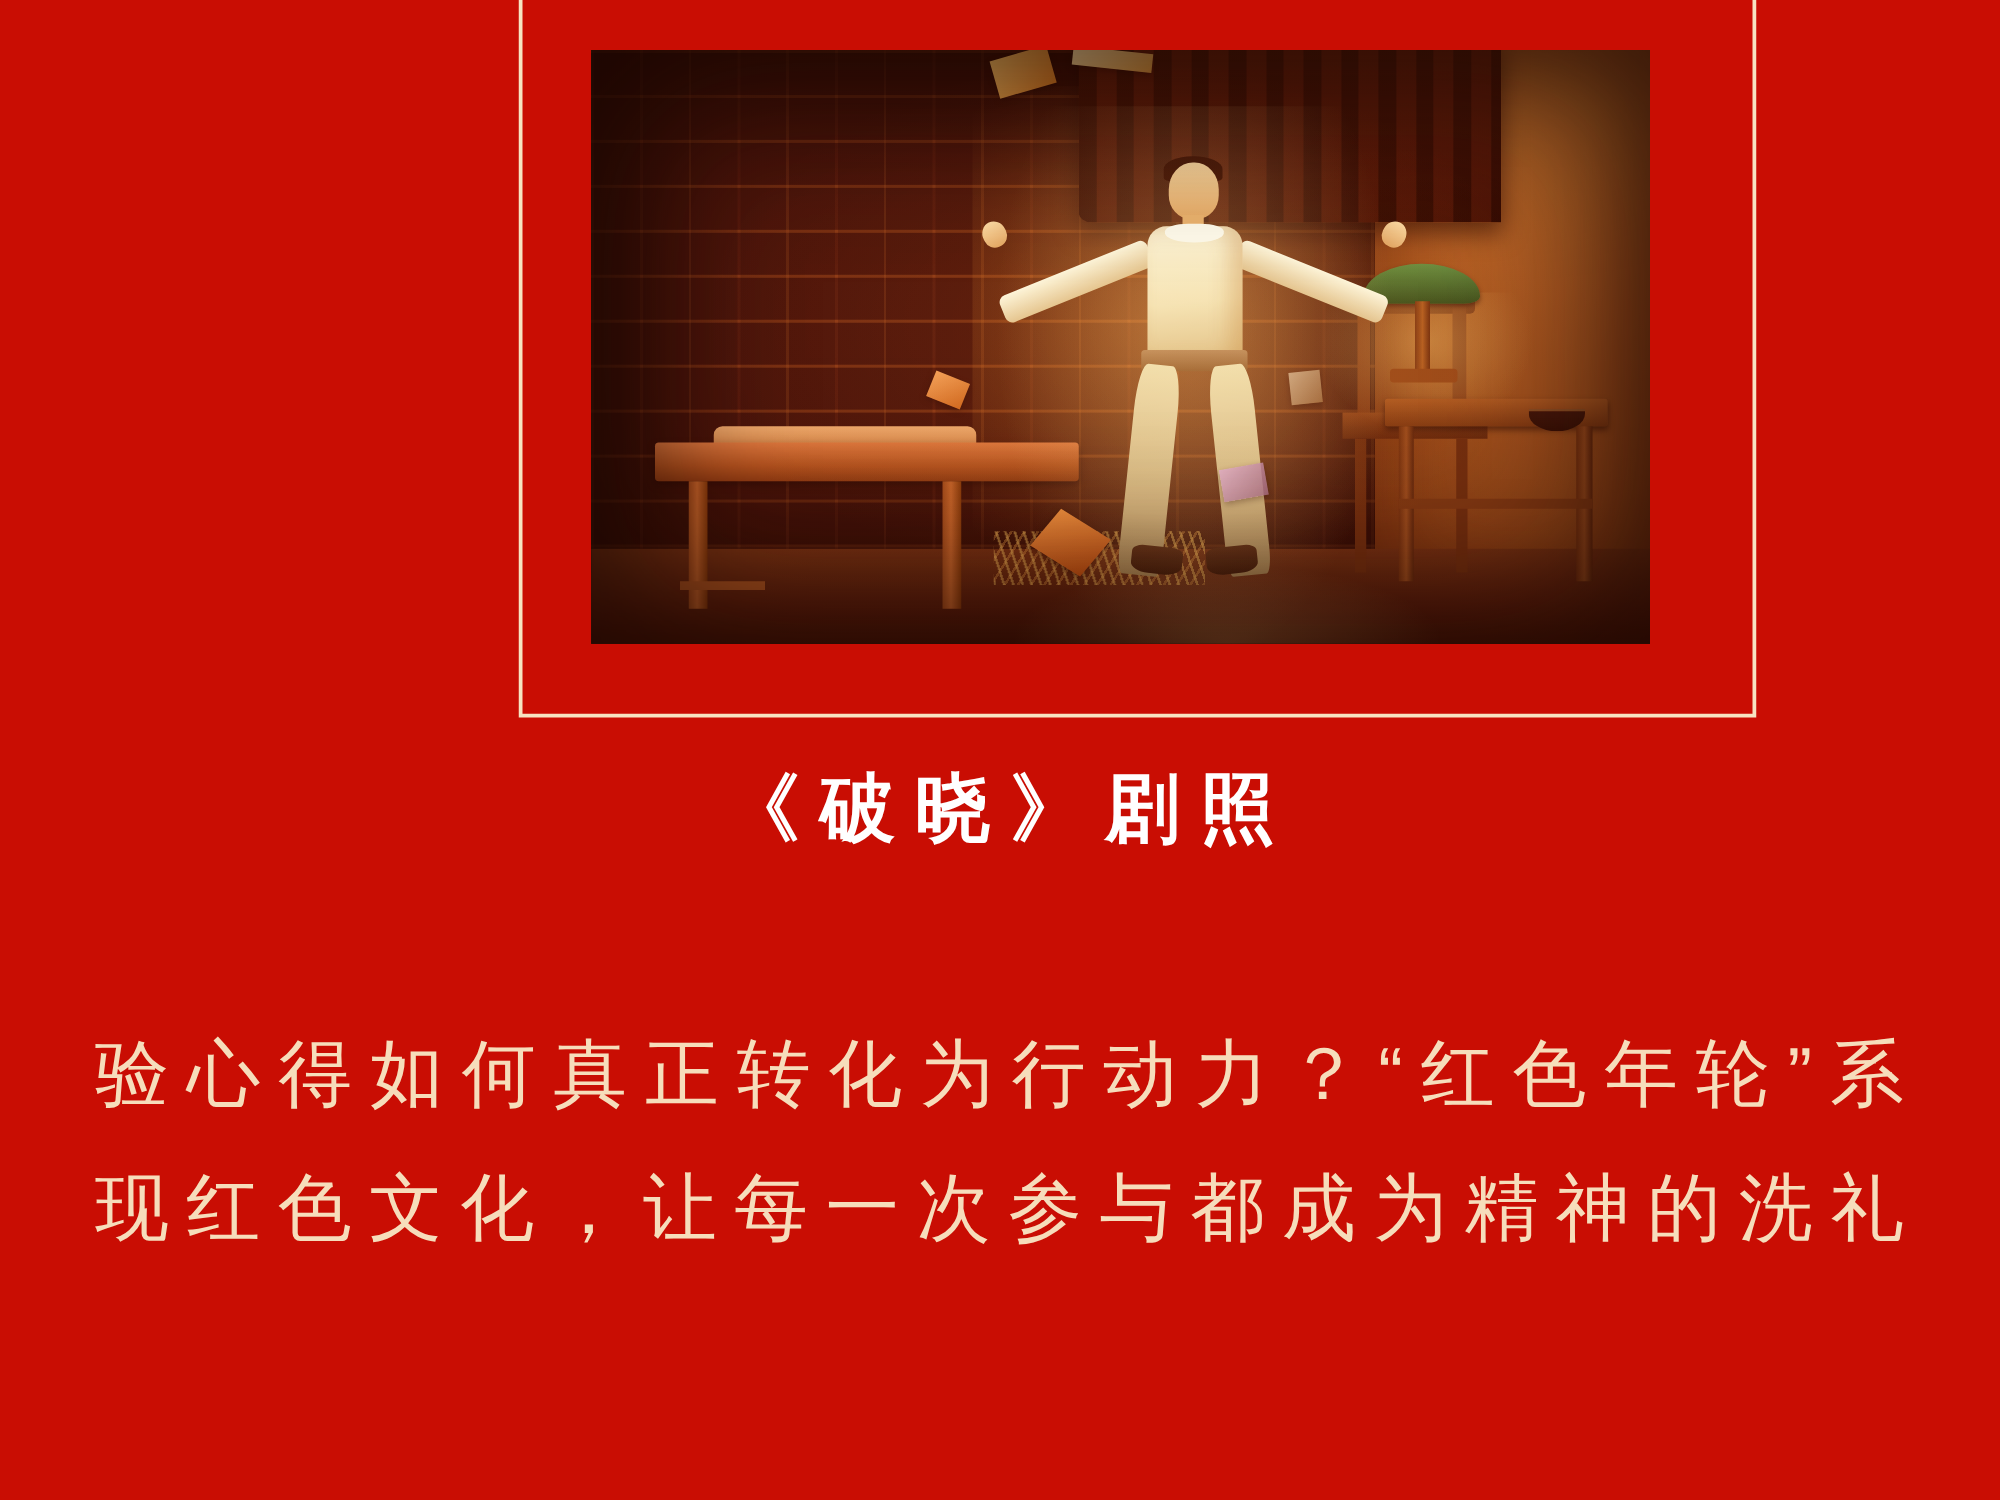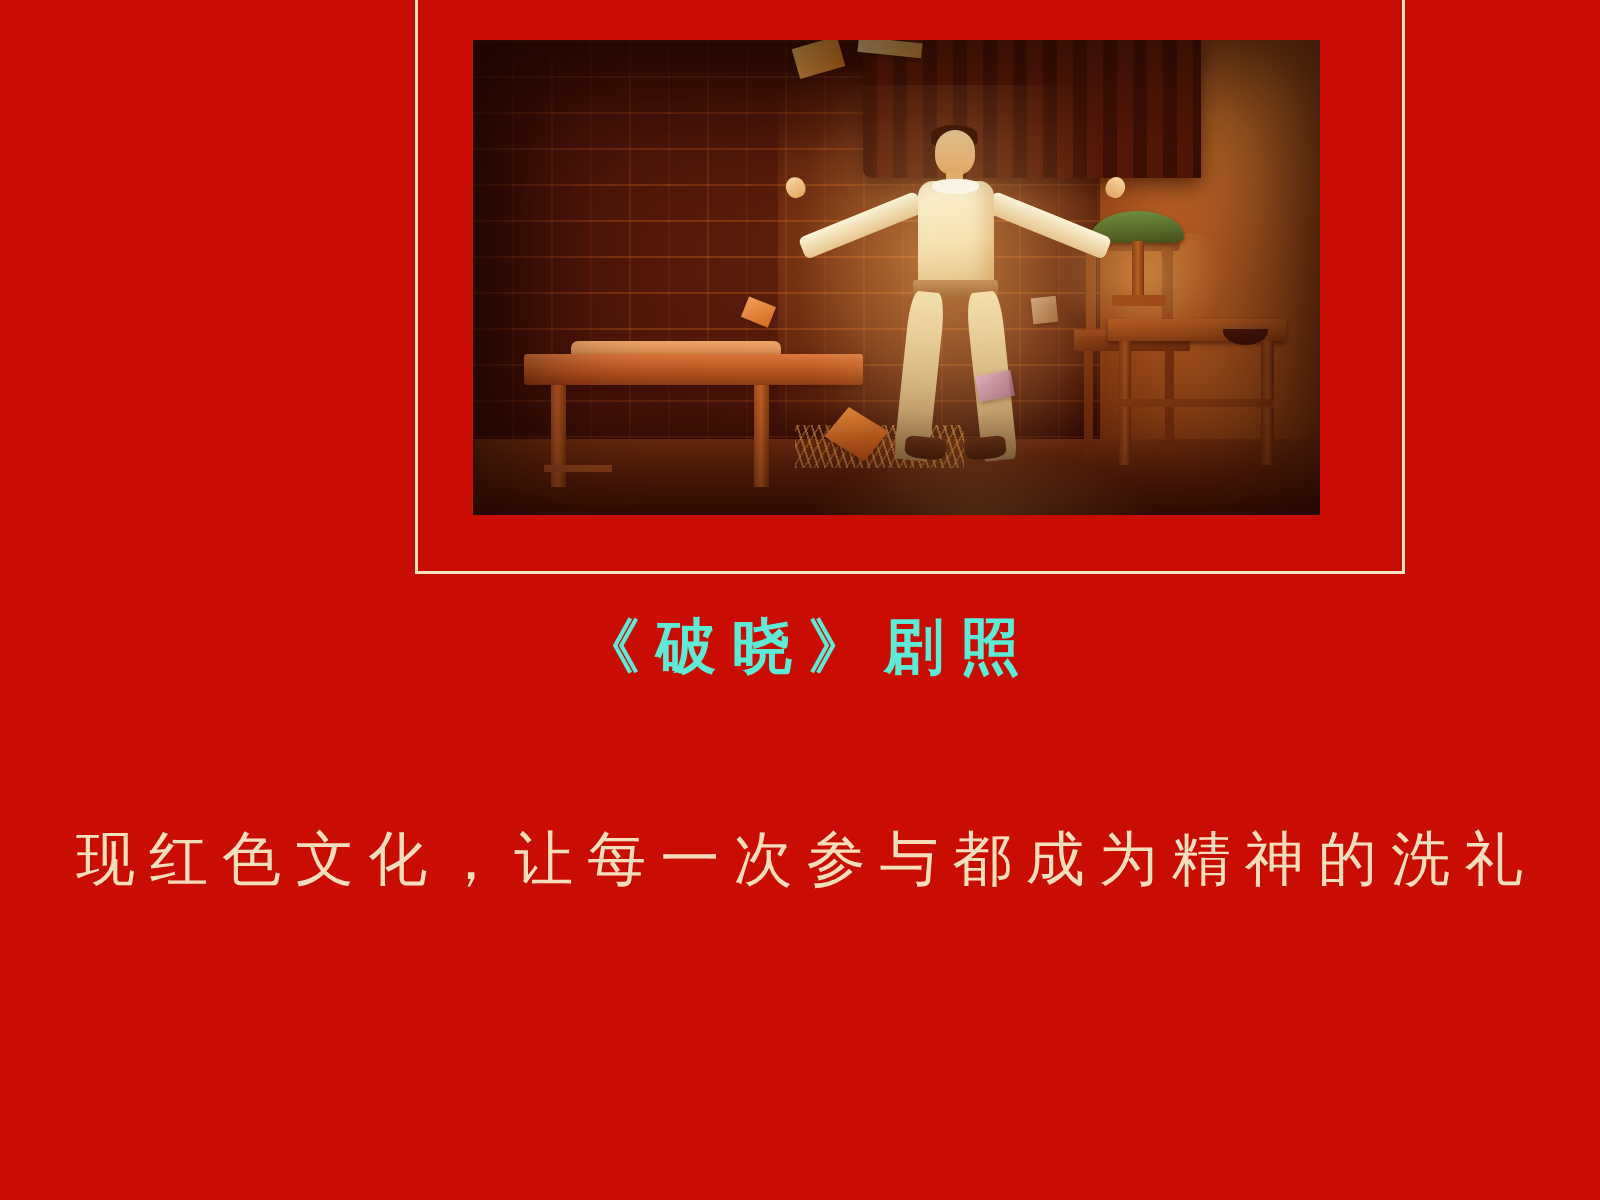--- a/index.html
+++ b/index.html
@@ -324,21 +324,21 @@
     box-shadow: inset 0 0 120px 42px rgba(20,4,0,0.72);
     pointer-events: none;
   }
 
   
   .caption {
     position: absolute;
     left: 0; right: 0;
     top: 614px;
     text-align: center;
-    color: #5eead4;
+    color: #ffffff;
     font-size: 60px;
     font-weight: 700;
     letter-spacing: 16px;
     text-indent: 16px;
     line-height: 1.1;
     white-space: nowrap;
   }
 
   
   .body-copy {
@@ -436,16 +436,17 @@
 
         <div class="scene-wash"></div>
         <div class="scene-vignette"></div>
       </div>
     </div>
   </div>
 
   <div class="caption">《破晓》剧照</div>
 
   <div class="body-copy">
+    <p>验心得如何真正转化为行动力？“红色年轮”系</p>
     <p>现红色文化，让每一次参与都成为精神的洗礼</p>
   </div>
 
 </div>
 
 </body></html>

